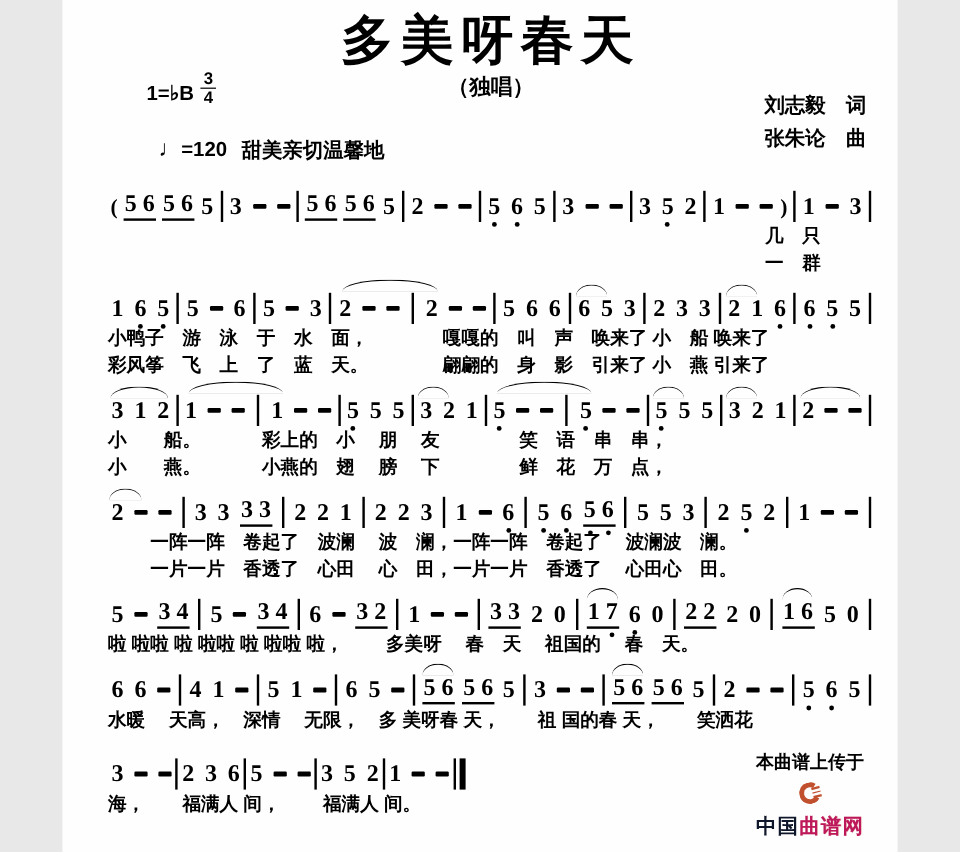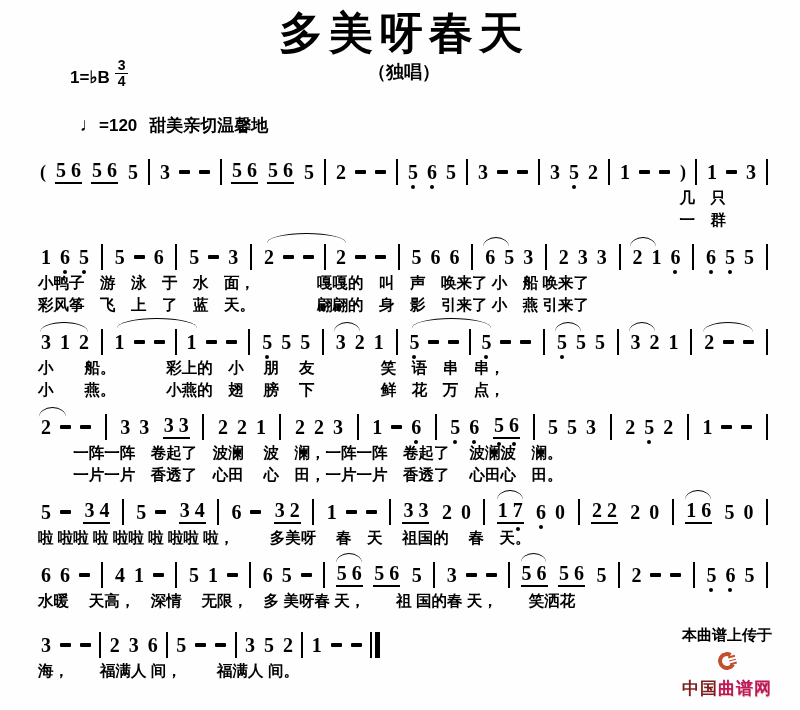--- a/index.html
+++ b/index.html
@@ -1,18 +1,18 @@
 <!DOCTYPE html>
 <html><head>
 <meta charset="utf-8">
 <style>
   html,body{margin:0;padding:0;background:#e8e8e8;}
   #sheet{
-    width:800px;height:710px;background:#fefefe;margin:0 auto;
-    box-sizing:border-box;padding:6px 30px 0 38px;position:relative;
+    width:696px;height:710px;background:#fefefe;margin:0 auto;
+    box-sizing:border-box;padding:6px 20px 0 38px;position:relative;
     font-family:"Liberation Sans",sans-serif;color:#000;overflow:hidden;
   }
   
   .hdr{position:relative;height:140px;}
   .title{text-align:center;font-family:"Liberation Serif",serif;font-weight:bold;
          font-size:44px;letter-spacing:6px;padding-top:4px;line-height:1.1;}
   .subtitle{text-align:center;font-size:18px;font-weight:600;margin-top:2px;}
   .keysig{position:absolute;left:32px;top:52px;display:flex;align-items:flex-end;gap:5px;
           font-weight:bold;font-size:17px;}
   .ts{display:inline-flex;flex-direction:column;align-items:center;line-height:1.05;
@@ -56,21 +56,21 @@
   .addr .txt{font-weight:bold;font-size:13.5px;line-height:1.65;}
   
   .bottom{position:absolute;right:28px;bottom:10px;display:flex;align-items:center;gap:7px;flex-direction:column;}
   .upl{font-weight:bold;font-size:15px;}
   .logo-icon{width:18px;height:18px;border-radius:50%;position:relative;flex:0 0 auto;
              border:4.5px solid #c1502f;border-right-color:transparent;box-sizing:border-box;
              transform:rotate(-15deg);}
   .logo-icon i{position:absolute;right:-4px;width:7px;height:1.8px;background:#c1502f;display:block;}
   .logo-icon i:nth-child(1){top:1px;} .logo-icon i:nth-child(2){top:4.5px;} .logo-icon i:nth-child(3){top:8px;}
   .site{font-weight:bold;font-size:17px;letter-spacing:1px;}
-  .site .cn{color:#7f1d1d;}
+  .site .cn{color:#0f172a;}
   .site .qp{color:#be185d;text-shadow:0.5px 0.5px 0 #e9c2b2;}
 </style>
 </head>
 <body>
 
 <div id="sheet">
 
   <div class="hdr">
     <div class="title">多美呀春天</div>
     <div class="subtitle">（独唱）</div>
@@ -78,20 +78,24 @@
       <span>1=♭B</span>
       <span class="ts">
         <span class="top">3</span>
         <span>4</span>
       </span>
     </div>
     <div class="tempo">
       <span><span class="nq">♩</span><span>=120</span></span>
       <span>甜美亲切温馨地</span>
     </div>
+    <div class="credits">
+      <div>刘志毅　词</div>
+      <div>张朱论　曲</div>
+    </div>
   </div>
 
   <div id="score">
       <div class="line">
         <div class="music-row">
           <span class="paren">(</span>
           <span class="ng beam">
             <span class="note">5</span>
             <span class="note">6</span>
           </span>

